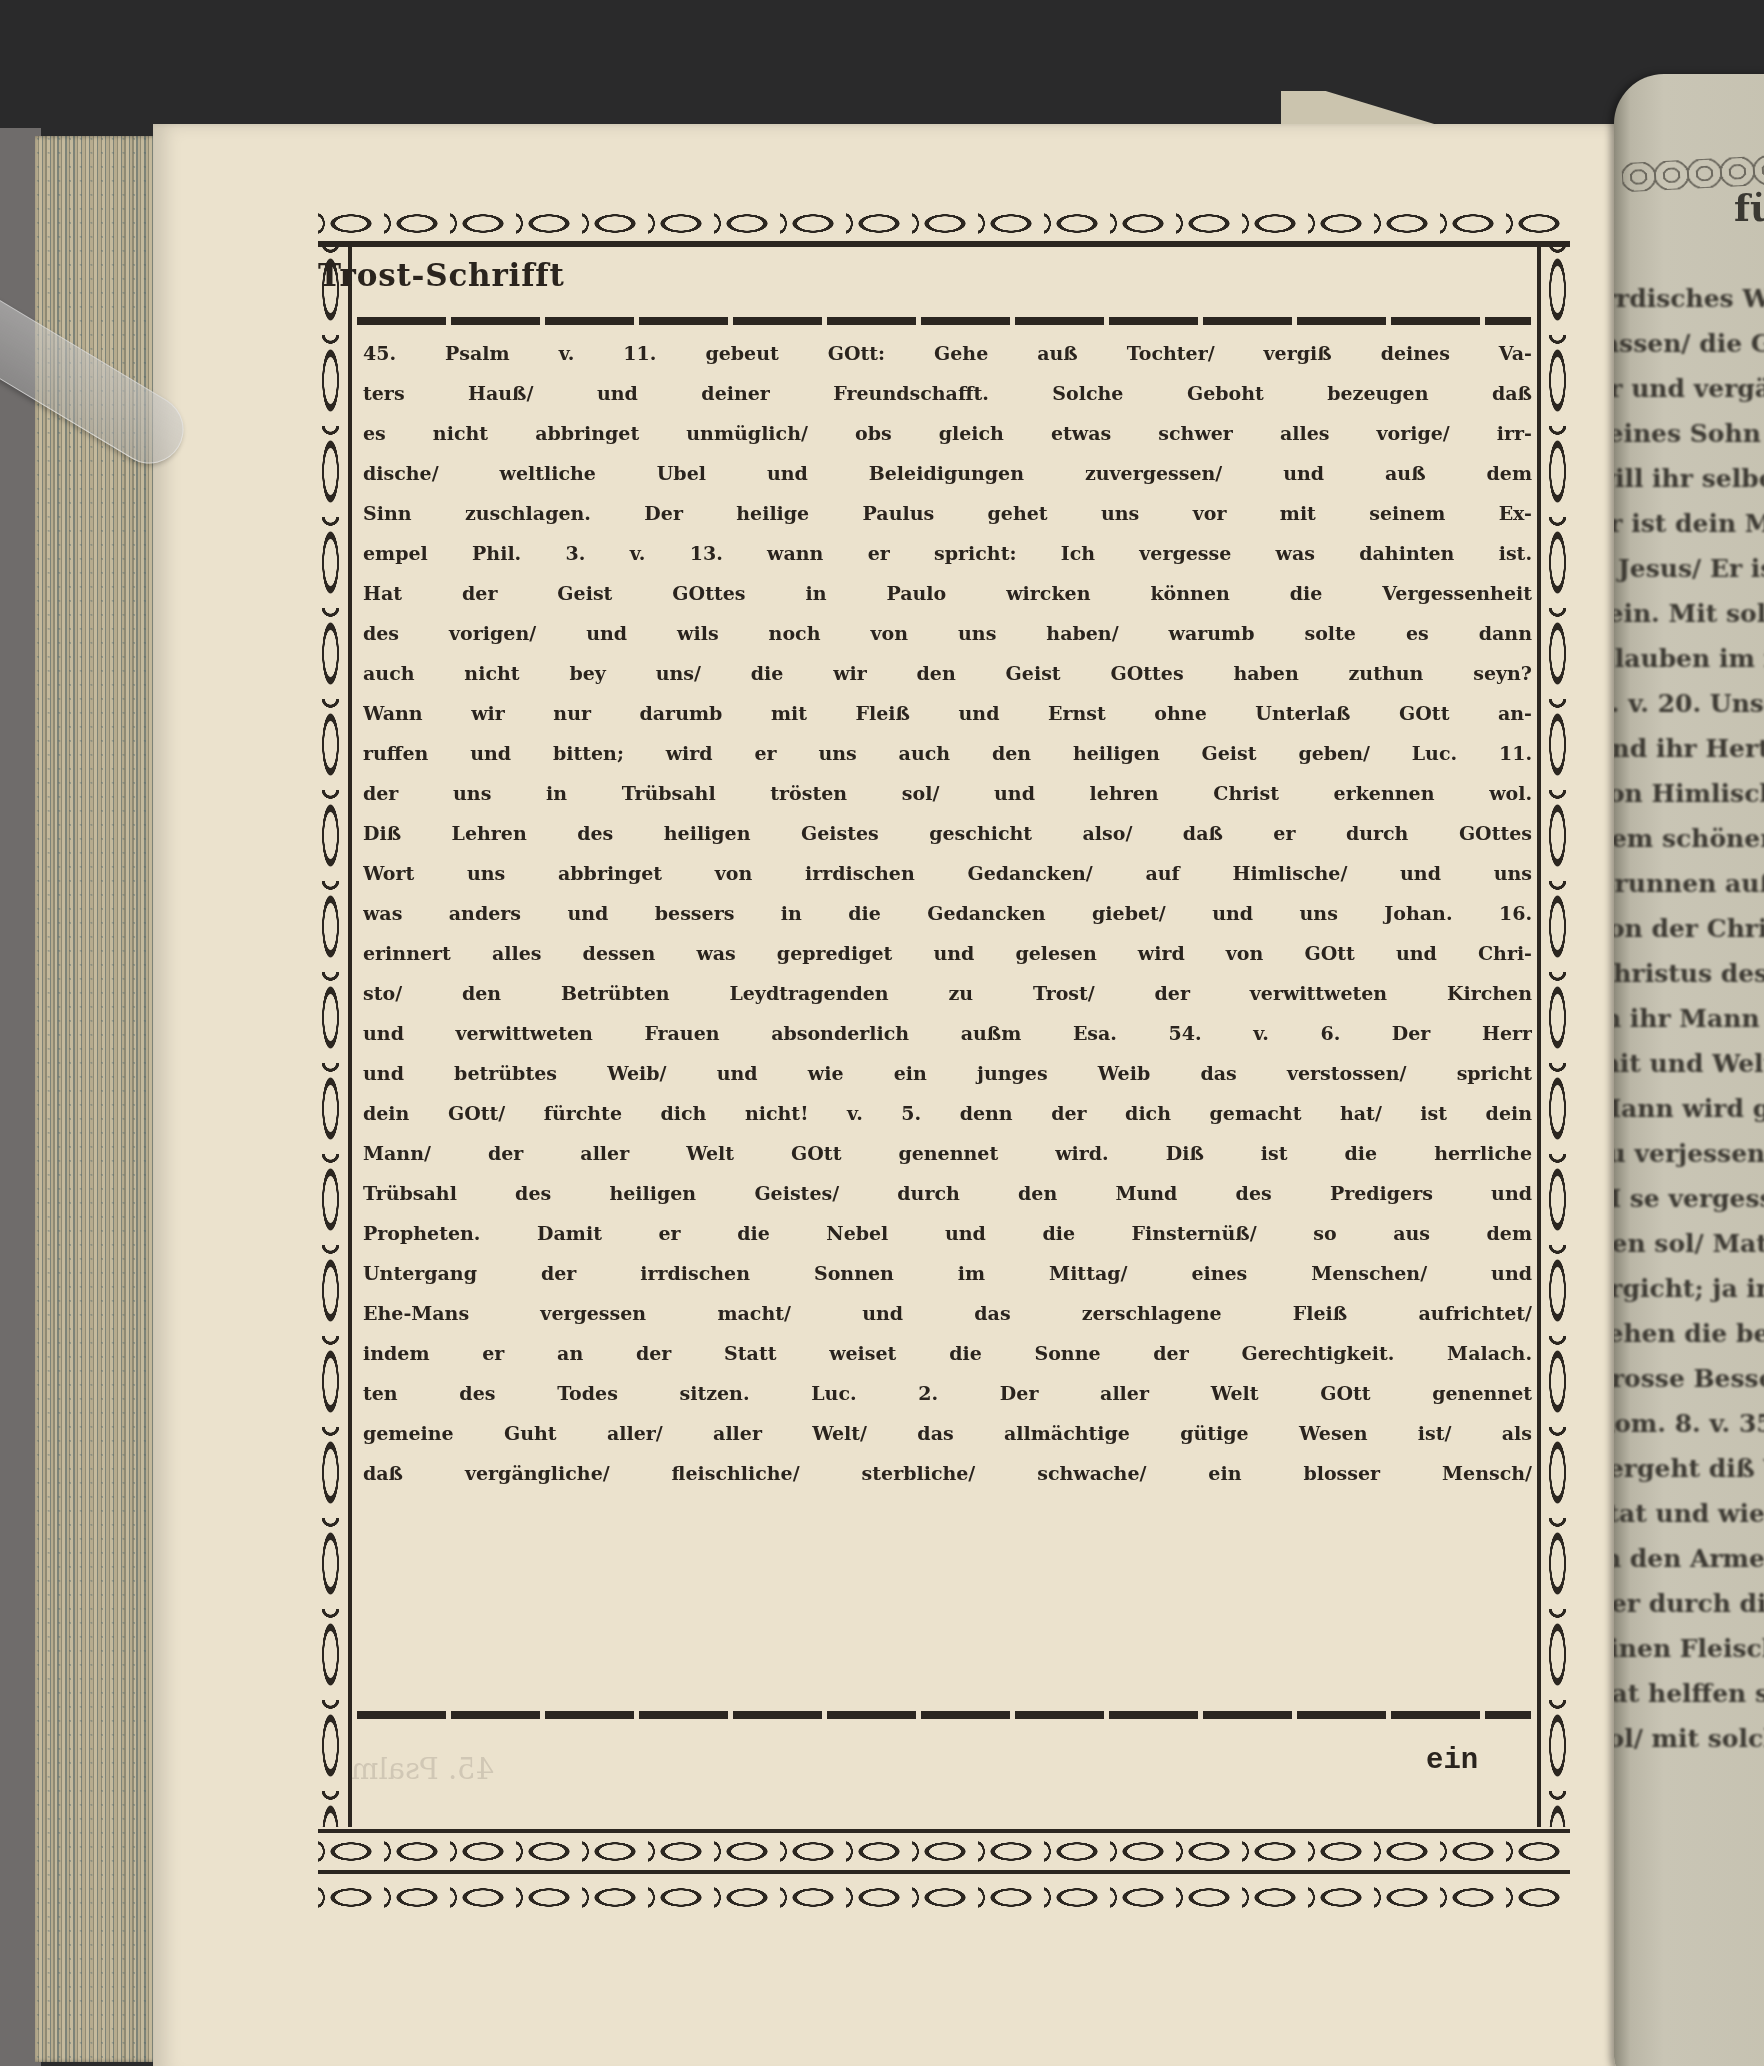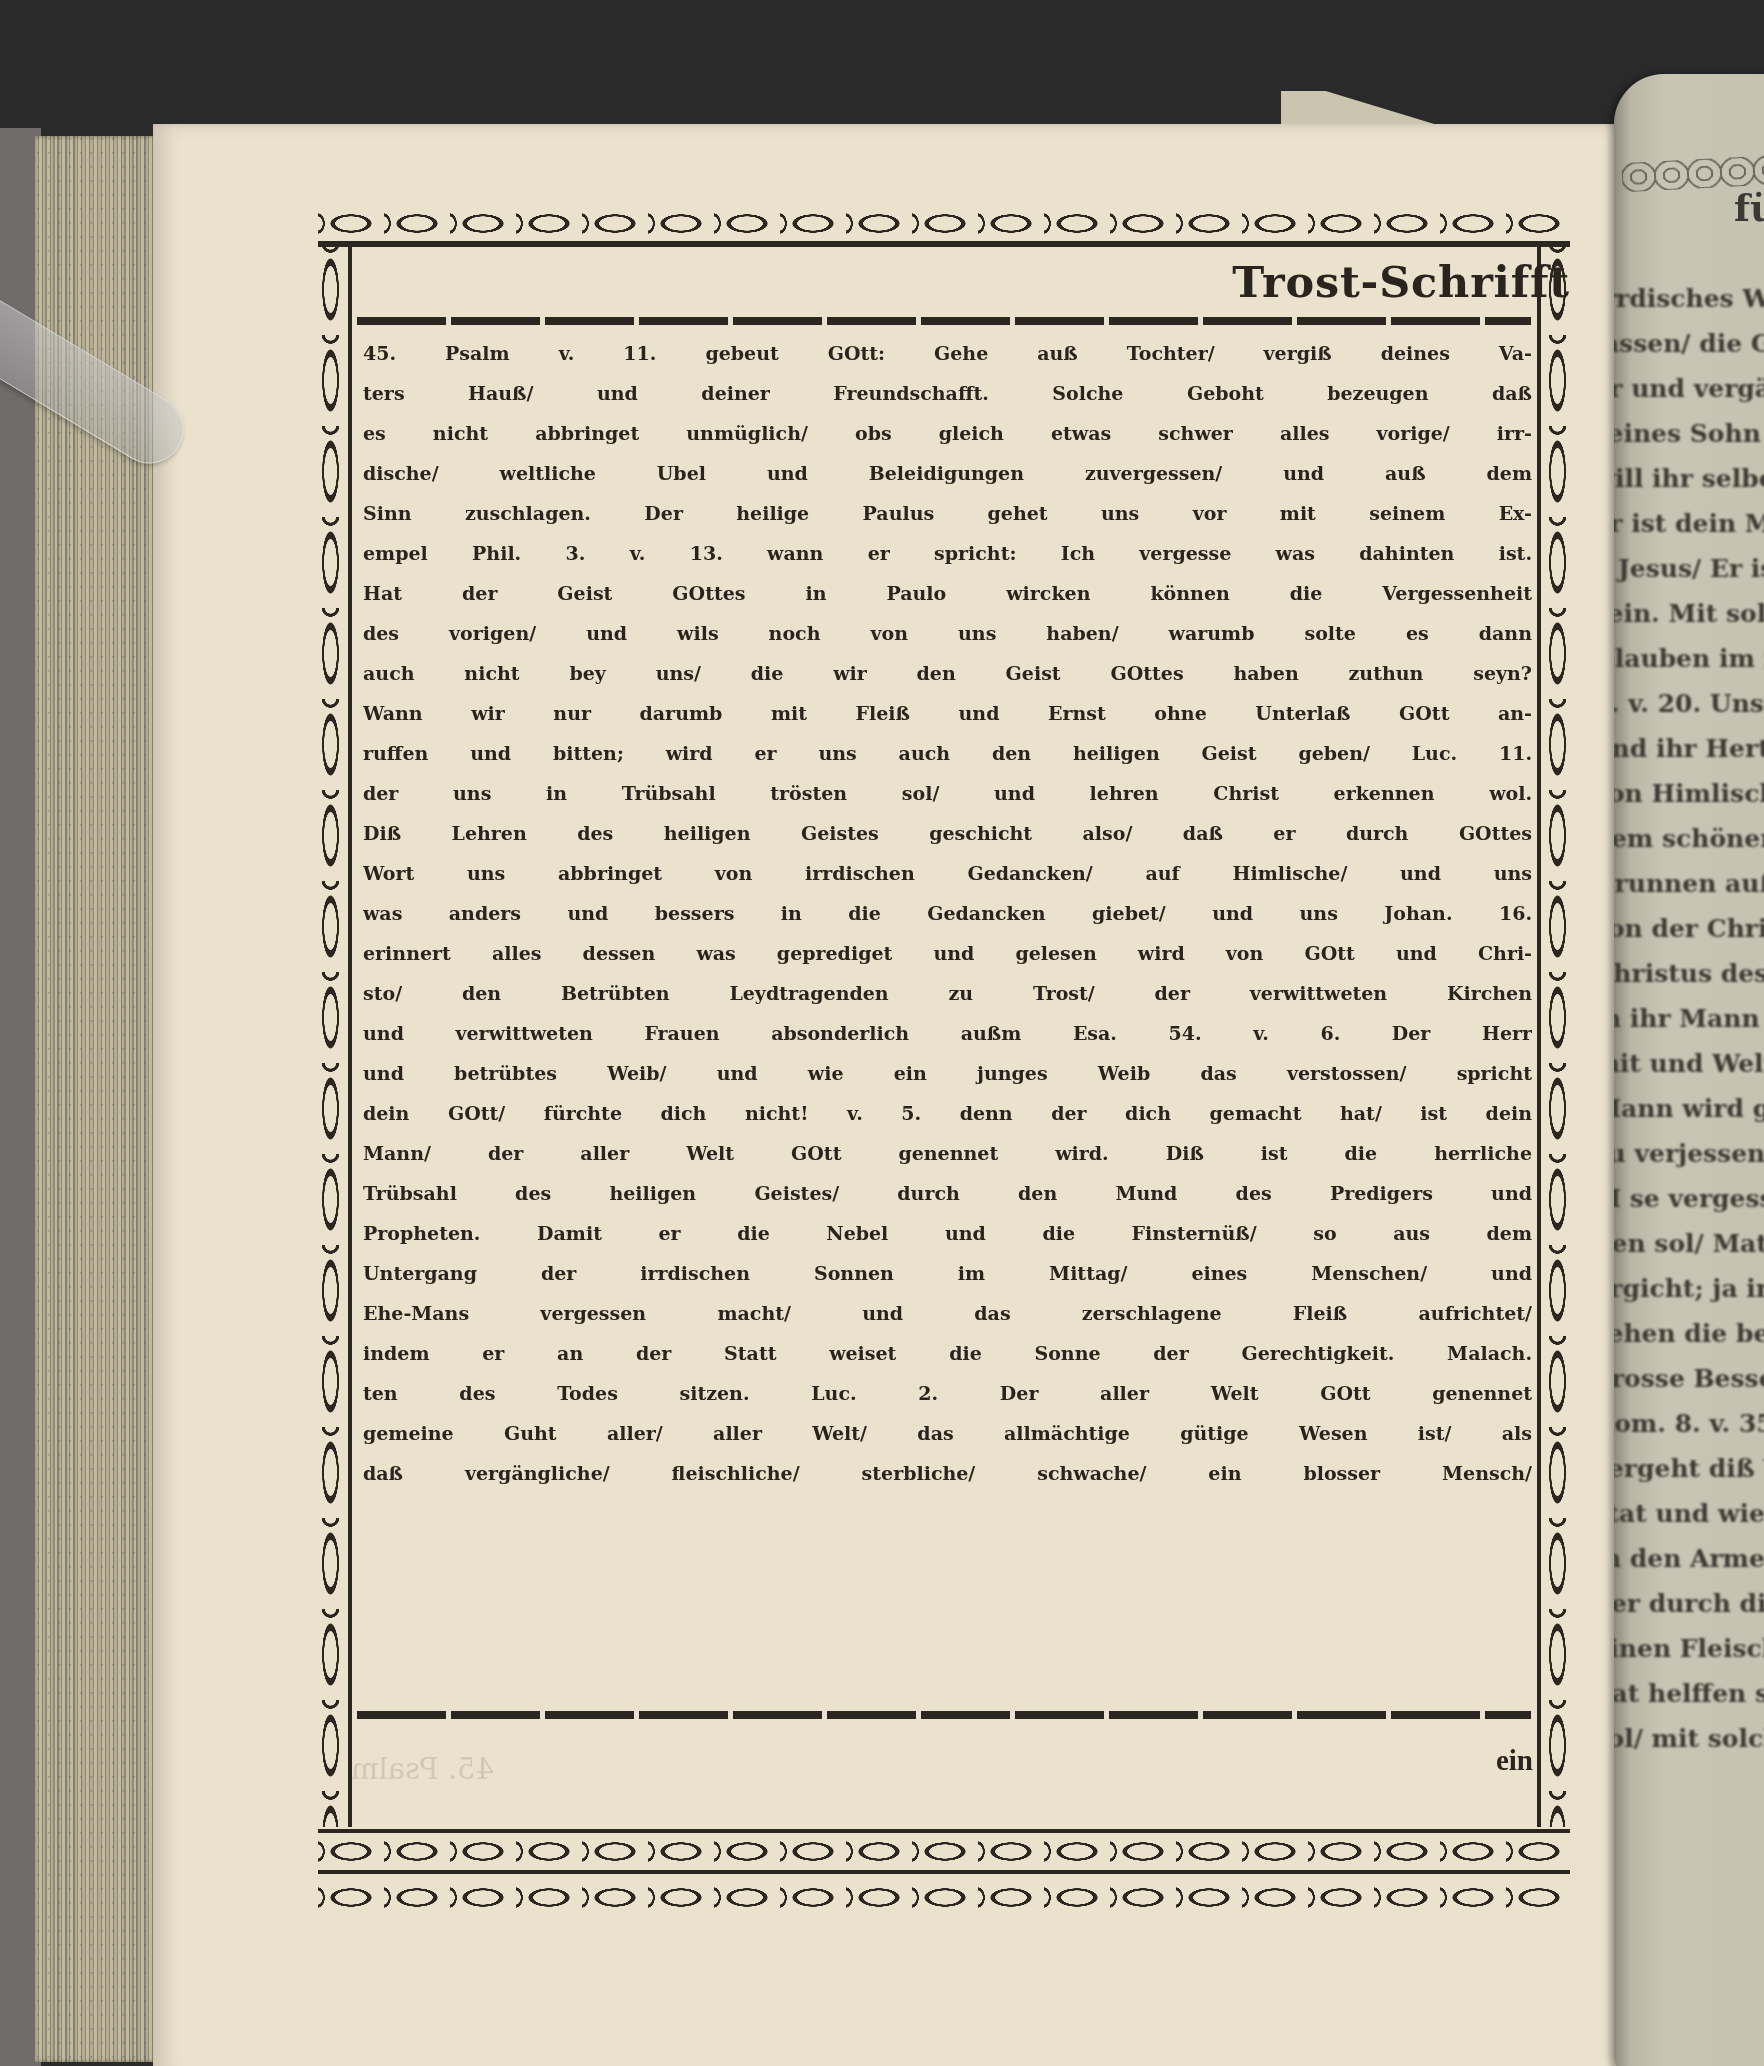--- a/index.html
+++ b/index.html
@@ -83,39 +83,39 @@
     position: absolute; width: 29px;
     background:
       radial-gradient(ellipse 10px 37px at 50% 50%, transparent 62%, #2b2620 65% 82%, transparent 85%) 0 0/29px 91px,
       radial-gradient(ellipse 10.7px 10.7px at 50% 0%, transparent 50%, #2b2620 55% 80%, transparent 84%) 0 0/29px 91px;
   }
   .orn-v.left { left: -2.1px; top: 37px; height: 1583px; }
   .orn-v.right { left: 1225px; top: 37px; height: 1583px; }
   .rule-v { position: absolute; width: 3.7px; background: #2b2620; }
 
   .running-head {
-    position: absolute; left: 0; width: 1252px; top: 50px; text-align: right;
-    font-family: "DejaVu Serif", serif; font-size: 43px; font-weight: bold; color: #2a241e;
+    position: absolute; left: 0; width: 1252px; top: 50px; text-align: left;
+    font-family: "DejaVu Serif", serif; font-size: 31px; font-weight: bold; color: #2a241e;
     letter-spacing: 0.8px;
   }
   .dash-rule {
     position: absolute; height: 8.3px;
     background: repeating-linear-gradient(90deg, #2b2620 0 89px, transparent 89px 94px);
   }
 
   .body-text {
     position: absolute; left: 45px; top: 126px; width: 1169px;
     font-family: "DejaVu Serif", serif; font-weight: bold; font-size: 19px;
     color: #2a241e; line-height: 40px;
   }
   .line { display: block; text-align: justify; text-align-last: justify; white-space: nowrap; overflow: hidden; height: 40px; }
 
   .catchword {
-    position: absolute; left: 1132px; top: 1537px; width: 83px; text-align: right;
-    font-family: Liberation Serif, serif; font-weight: bold; font-size: 29px; color: #2a241e;
+    position: absolute; left: 1108px; top: 1537px; width: 83px; 
+    font-family: Liberation Mono, monospace; font-weight: bold; font-size: 29px; color: #2a241e;
   }
   .ghost {
     position: absolute; left: 33px; top: 1545px;
     font-family: "DejaVu Serif", serif; font-size: 29px; color: rgba(90,80,70,0.18);
     transform: scaleX(-1);
   }
 </style>
 </head>
 <body>
 

